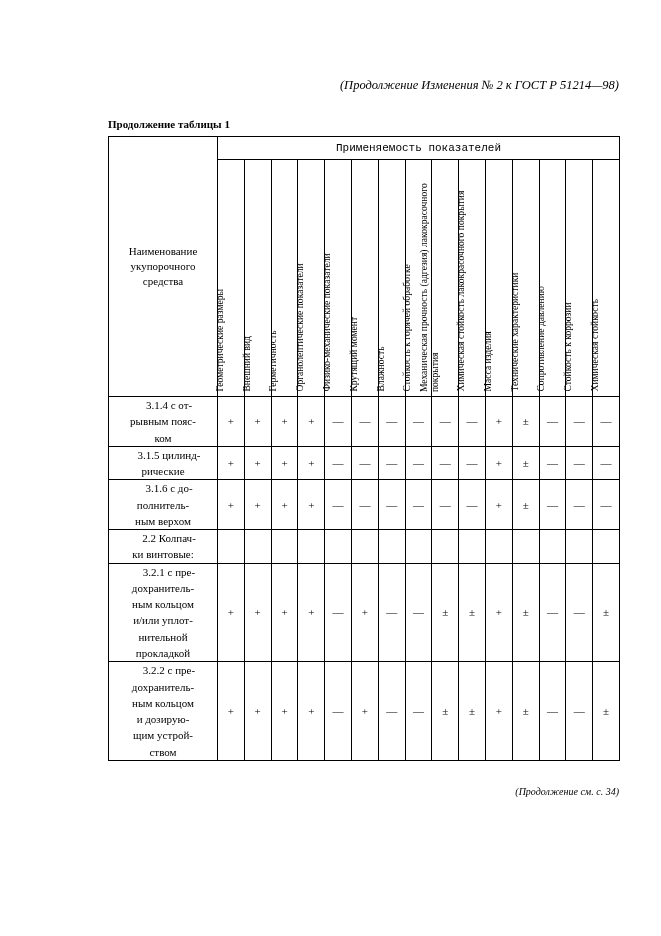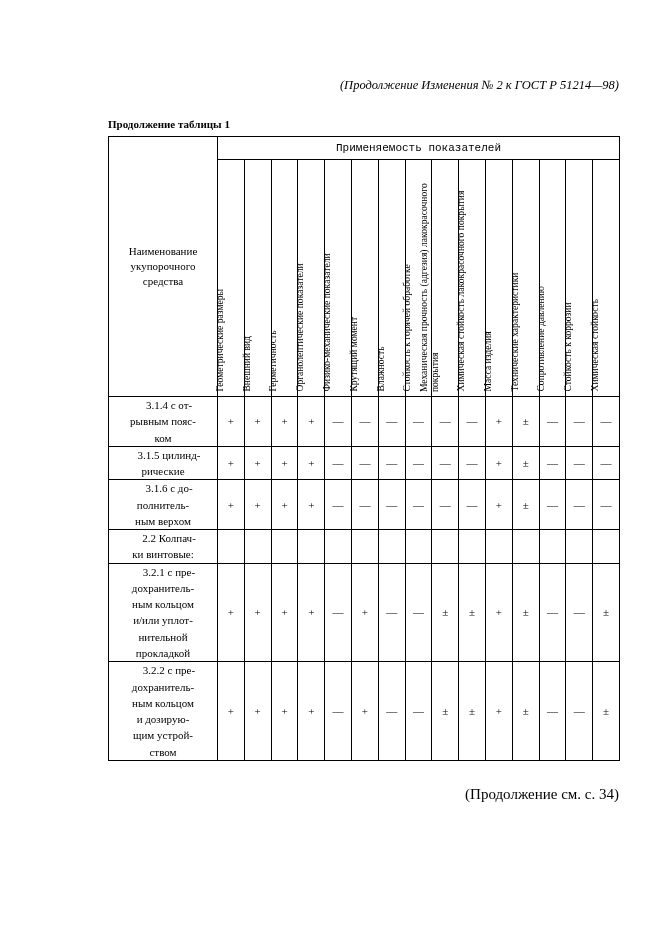--- a/index.html
+++ b/index.html
@@ -33,21 +33,22 @@
     position: absolute;
     left: 92px;
     top: 118px;
     font-weight: bold;
     font-size: 11px;
   }
   .footer-note {
     position: absolute;
     right: 58px;
     top: 786px;
-    font-size: 15px;
+    font-style: italic;
+    font-size: 10px;
     white-space: nowrap;
   }
 
   table.main {
     position: absolute;
     left: 92px;
     top: 136px;
     border-collapse: collapse;
     table-layout: fixed;
     width: 512px;

